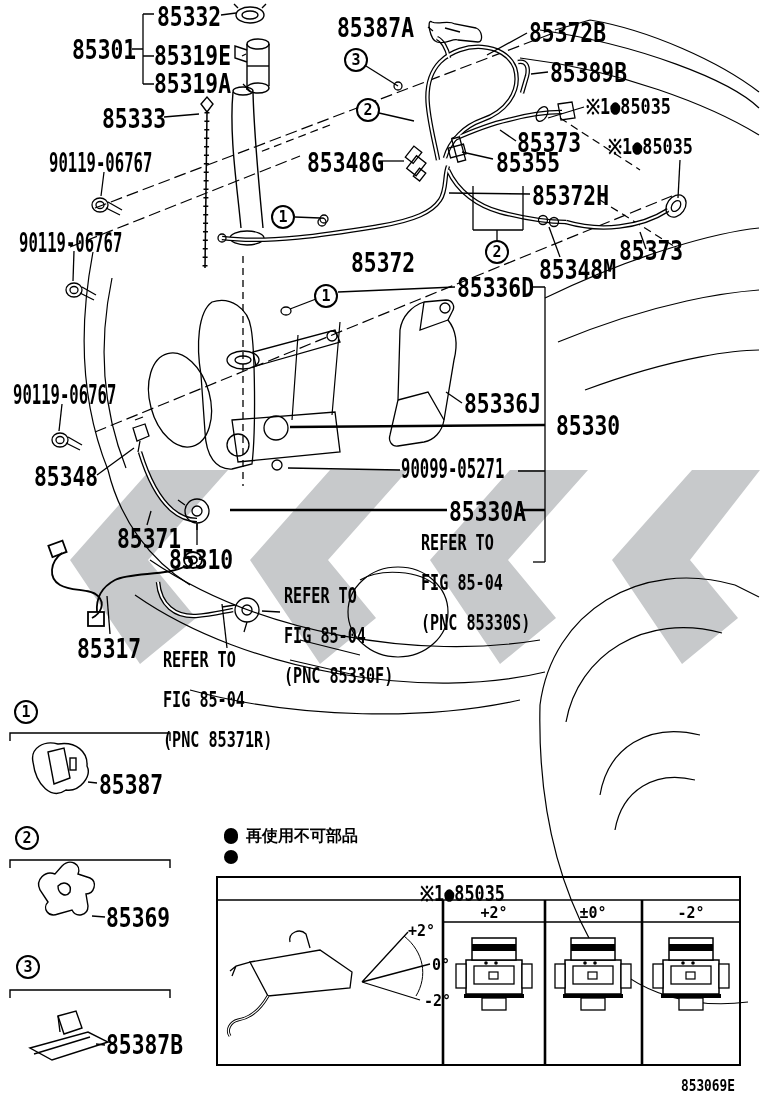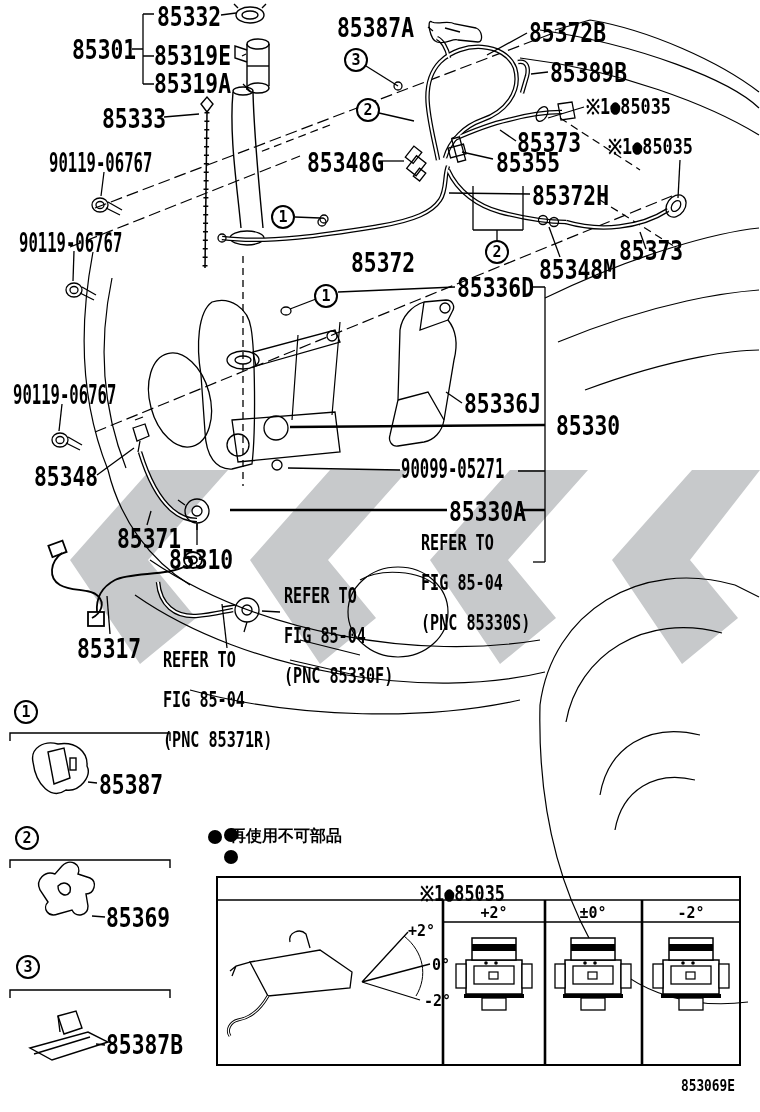--- a/index.html
+++ b/index.html
@@ -368,21 +368,21 @@
 
 <div class="circ" style="left:344px;top:48px">3</div>
 <div class="circ" style="left:356px;top:98px">2</div>
 <div class="circ" style="left:271px;top:205px">1</div>
 <div class="circ" style="left:314px;top:284px">1</div>
 <div class="circ" style="left:485px;top:240px">2</div>
 <div class="circ" style="left:14px;top:700px">1</div>
 <div class="circ" style="left:15px;top:826px">2</div>
 <div class="circ" style="left:16px;top:955px">3</div>
 
-<div class="legend-row" style="left:208px;top:826px">
+<div class="legend-row" style="left:224px;top:826px">
   <span class="legend-dot"></span>
   <span>再使用不可部品</span>
 </div>
 
 <div class="ttitle" style="left:420px;top:879px">※1●85035</div>
 <div class="thead" style="left:459px;top:904px">+2°</div>
 <div class="thead" style="left:558px;top:904px">±0°</div>
 <div class="thead" style="left:656px;top:904px">-2°</div>
 <div class="angle" style="left:408px;top:922px">+2°</div>
 <div class="angle" style="left:432px;top:956px">0°</div>

